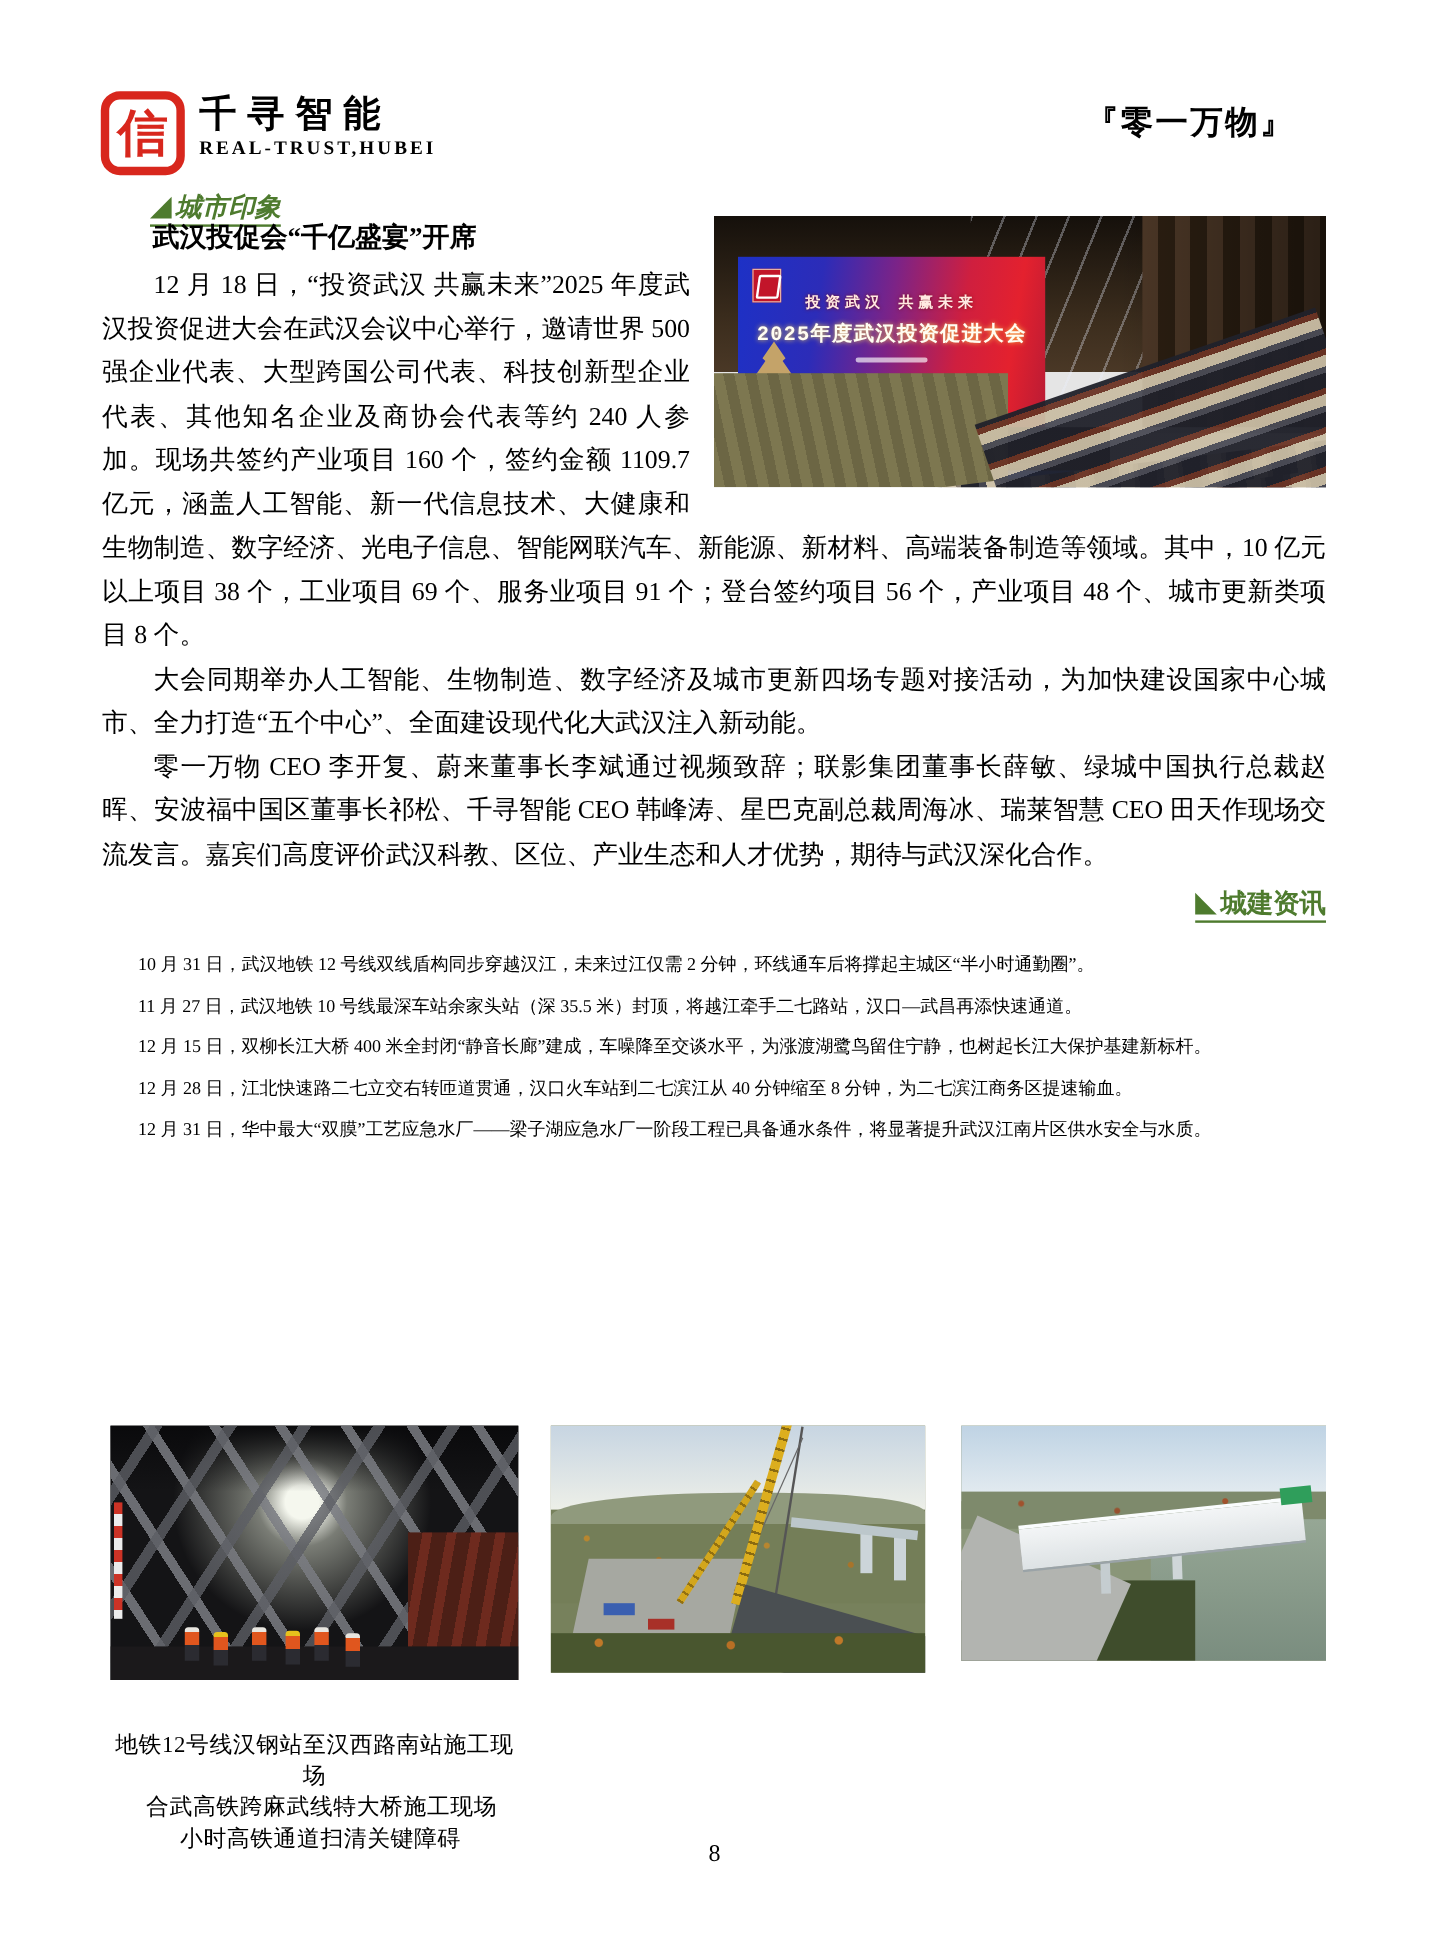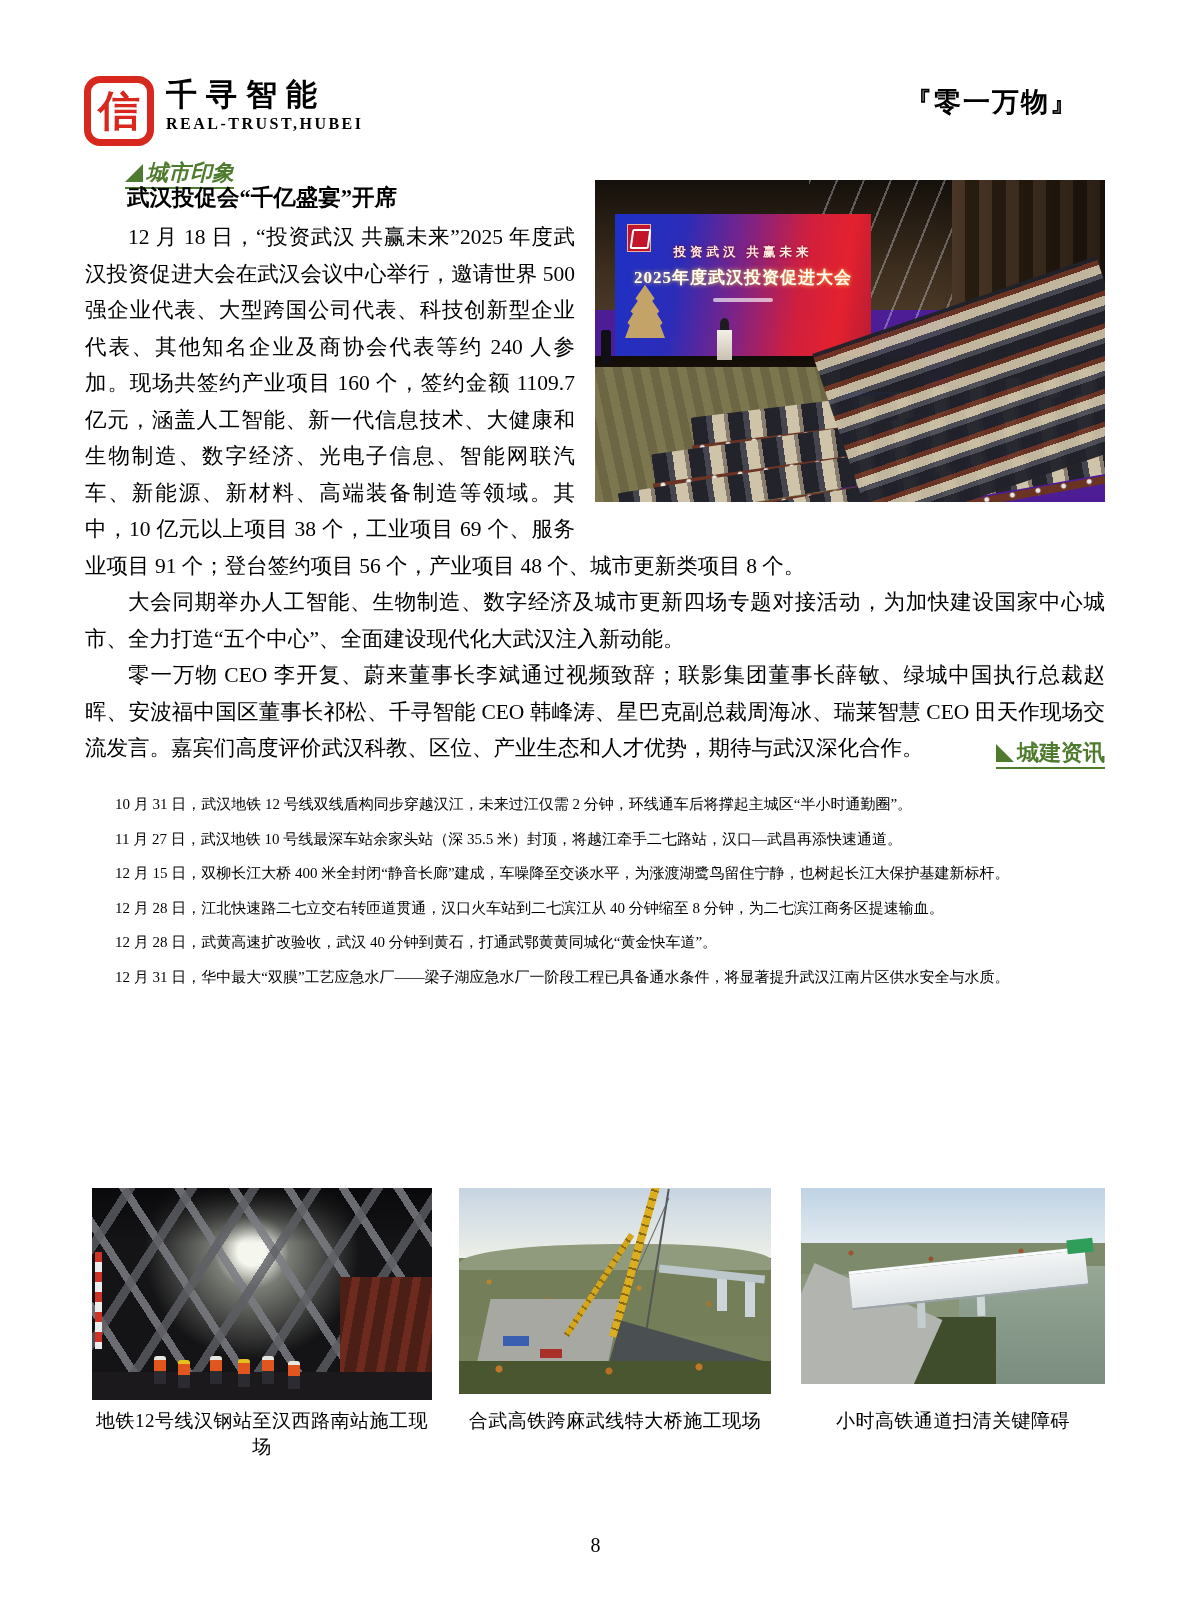--- a/index.html
+++ b/index.html
@@ -28,22 +28,22 @@
   .tri-ll{border-right:18px solid transparent;border-bottom:18px solid #4e7b2e;}
 
   
   .article{position:absolute;left:85px;top:180px;width:1020px;}
   .article-title{font-size:22.5px;font-weight:bold;margin:0 0 3px 42px;line-height:36px;}
   .article p{margin:0;font-size:21.5px;line-height:36.5px;text-align:justify;text-indent:2em;}
   .news{position:absolute;left:85px;top:787px;width:1020px;}
   .news p{margin:0;font-size:15px;line-height:34.5px;text-align:justify;text-indent:2em;}
 
   
-  .conf{float:right;width:510px;height:322px;margin-left:20px;margin-bottom:10px;
-        position:relative;overflow:hidden;background:#4c1d95;}
+  .conf{float:right;width:510px;height:226px;margin-left:20px;margin-bottom:10px;
+        position:relative;overflow:hidden;background:#e5e5e5;font-family:Liberation Mono, monospace;}
   .conf *{position:absolute;}
   .conf-ceiling{left:0;top:0;right:0;height:130px;background:linear-gradient(#15100b,#3d2e1e 70%,#4a3826);}
   .conf-beams{right:0;top:0;width:58%;height:150px;
       background:repeating-linear-gradient(112deg,rgba(235,240,255,.38) 0 2px,transparent 2px 25px);
       opacity:.85;}
   .conf-wall{right:0;top:0;width:30%;height:78%;
       background:repeating-linear-gradient(90deg,#4d3827 0 13px,#2c1f12 13px 27px);}
   .conf-wall-shade{right:0;top:0;width:34%;height:80%;background:linear-gradient(90deg,transparent,rgba(0,0,0,.45));}
   .conf-screen{left:20px;top:34px;width:256px;height:148px;
       background:linear-gradient(99deg,#1d31c6 0%,#2c2cb8 26%,#7c2387 48%,#cf1f3f 70%,#e4212e 86%,#b71b35 100%);}
@@ -142,21 +142,21 @@
   .br-road{left:-6%;top:50%;width:46%;height:64%;background:#b2b4b0;transform:rotate(24deg);}
   .br-truss{left:16%;top:36%;width:78%;height:34px;transform:rotate(-6deg);
       background:linear-gradient(#f3f5f6,#dde2e4),
                  repeating-linear-gradient(64deg,rgba(118,128,133,.55) 0 2px,transparent 2px 9px),
                  repeating-linear-gradient(-64deg,rgba(118,128,133,.55) 0 2px,transparent 2px 9px);
       border-top:3px solid #fafcfd;border-bottom:2px solid #9aa3a7;}
   .br-gantry{right:4%;top:26%;width:26px;height:14px;background:#2f9e5b;transform:rotate(-6deg);}
   .br-pier{left:58%;top:52%;width:8px;height:26px;background:#cfd6d8;transform:rotate(-2deg);box-shadow:-60px 10px #c5cdd0;}
 
   
-  .captions{position:absolute;left:85px;top:1408px;width:1020px;display:flex;}
+  .captions{position:absolute;left:85px;top:1441px;width:1020px;display:flex;flex-direction:column;}
   .cap{font-size:19px;text-align:center;letter-spacing:.5px;}
   .cap1{width:340px;margin-left:7px;} .cap2{width:312px;margin-left:27px;} .cap3{width:304px;margin-left:30px;}
   .pagenum{position:absolute;left:0;right:0;top:1534px;text-align:center;font-size:20px;}
 </style>
 </head>
 <body>
 
 <div class="page">
 
   <div class="logo">
@@ -217,21 +217,20 @@
 
   <div class="sec-head sec2">
     <span class="tri tri-ll"></span><span>城建资讯</span>
   </div>
 
   <div class="news">
     <p>10 月 31 日，武汉地铁 12 号线双线盾构同步穿越汉江，未来过江仅需 2 分钟，环线通车后将撑起主城区“半小时通勤圈”。</p>
     <p>11 月 27 日，武汉地铁 10 号线最深车站余家头站（深 35.5 米）封顶，将越江牵手二七路站，汉口—武昌再添快速通道。</p>
     <p>12 月 15 日，双柳长江大桥 400 米全封闭“静音长廊”建成，车噪降至交谈水平，为涨渡湖鹭鸟留住宁静，也树起长江大保护基建新标杆。</p>
     <p>12 月 28 日，江北快速路二七立交右转匝道贯通，汉口火车站到二七滨江从 40 分钟缩至 8 分钟，为二七滨江商务区提速输血。</p>
-    <p>12 月 28 日，武黄高速扩改验收，武汉 40 分钟到黄石，打通武鄂黄黄同城化“黄金快车道”。</p>
     <p>12 月 31 日，华中最大“双膜”工艺应急水厂——梁子湖应急水厂一阶段工程已具备通水条件，将显著提升武汉江南片区供水安全与水质。</p>
   </div>
 
   <div class="photos">
     <div class="ph ph-tunnel">
       <div class="tn-light"></div>
       <div class="tn-top"></div>
       <div class="tn-beams1"></div>
       <div class="tn-beams2"></div>
       <div class="tn-machine"></div>

